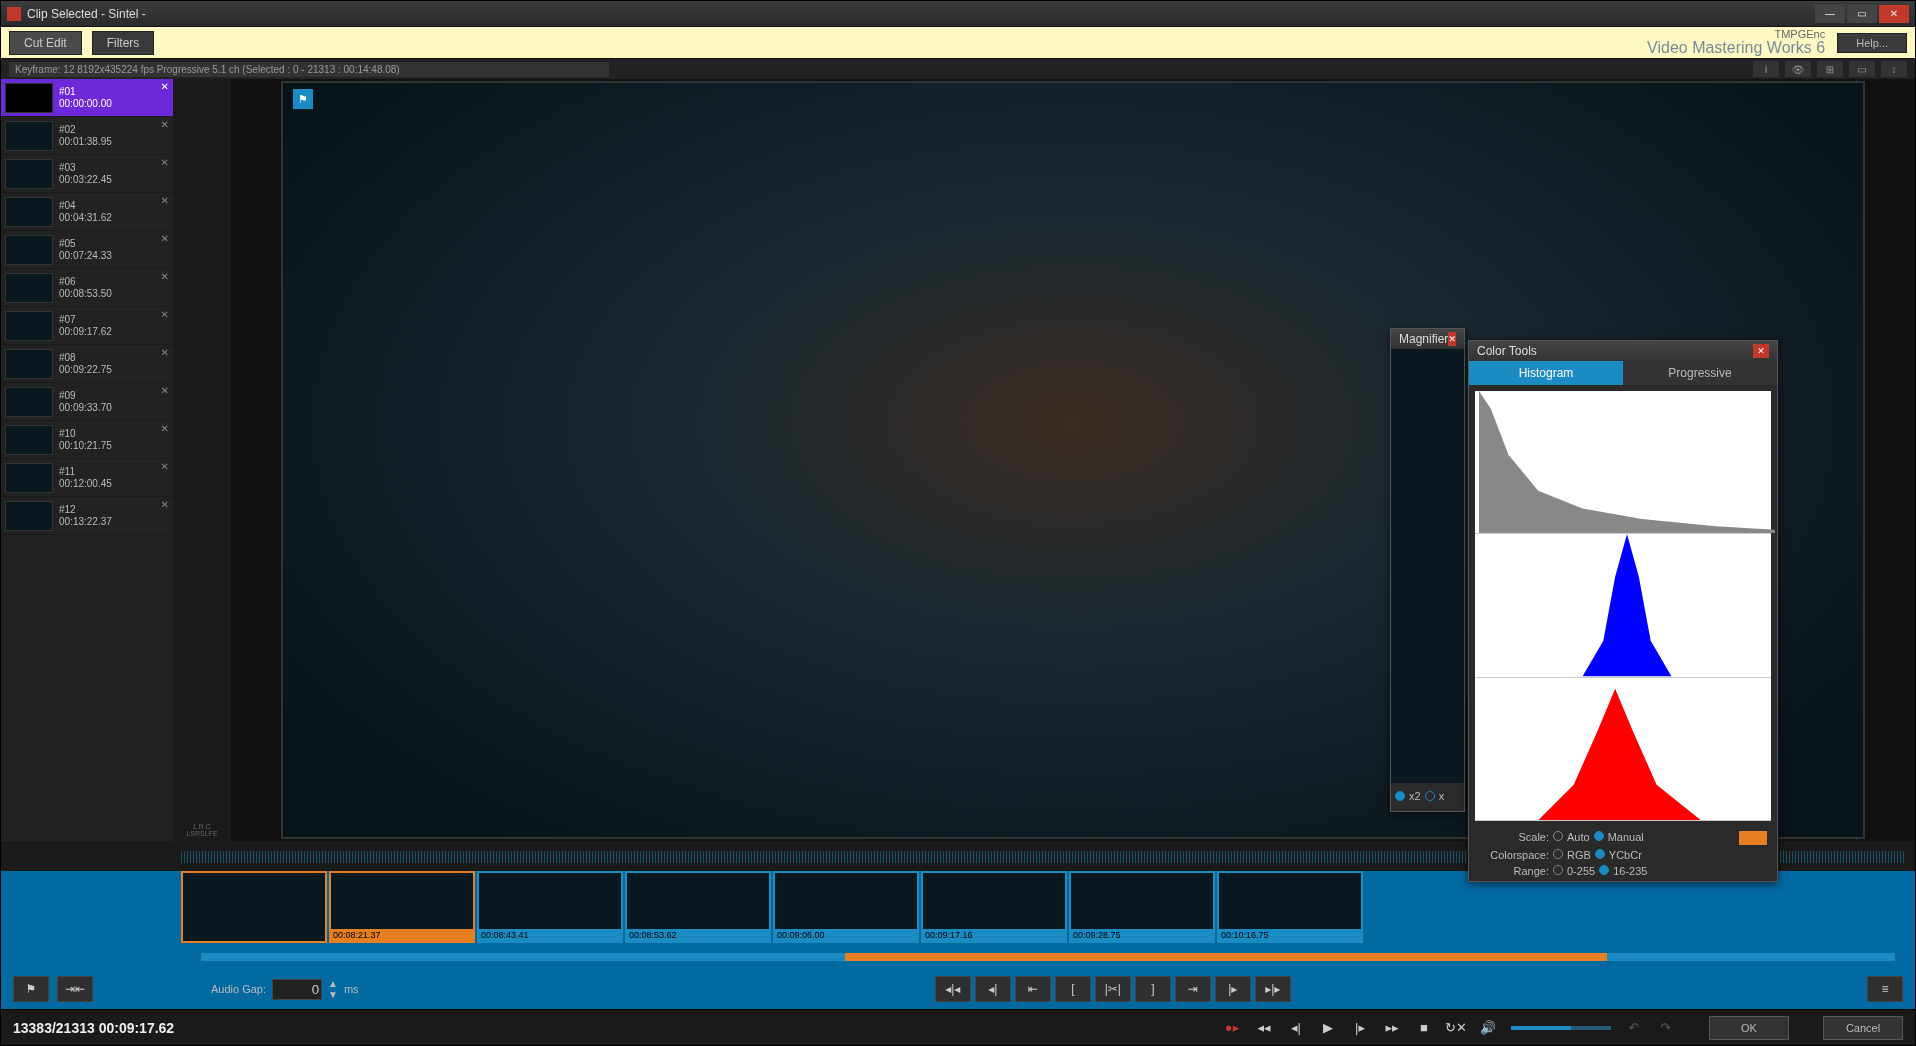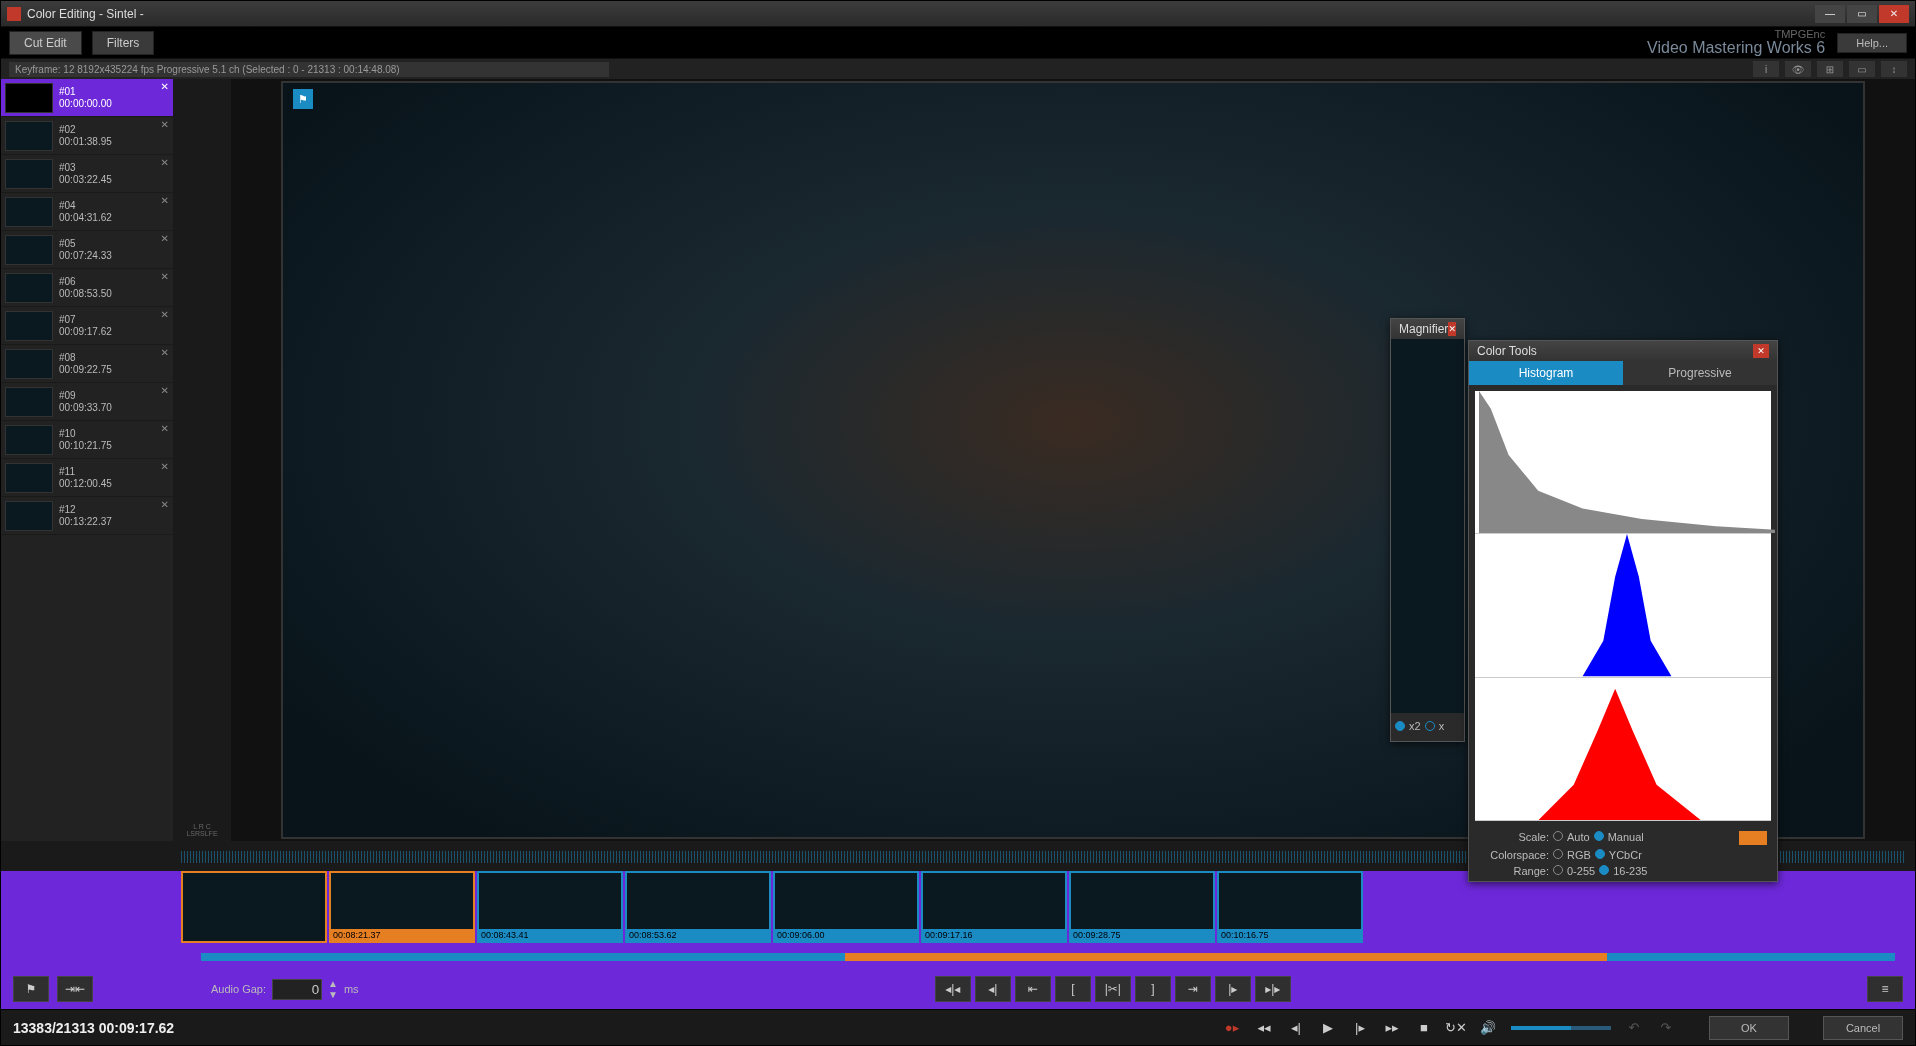--- a/index.html
+++ b/index.html
@@ -4,21 +4,21 @@
 <style>
 * { margin: 0; padding: 0; box-sizing: border-box; font-family: "Segoe UI", Tahoma, sans-serif; }
 body { background: #1a1a1a; color: #bbb; font-size: 11px; overflow: hidden; user-select: none; }
 .window { width: 1916px; height: 1046px; display: flex; flex-direction: column; border: 1px solid #000; }
 .titlebar { height: 26px; background: linear-gradient(#3c3c3c,#2a2a2a); display: flex; align-items: center; padding: 0 6px; border-bottom: 1px solid #111; }
 .titlebar .icon { width: 14px; height: 14px; background: #c0392b; margin-right: 6px; }
 .titlebar .title { color: #ddd; font-size: 12px; flex: 1; }
 .winbtns { display: flex; gap: 2px; }
 .winbtns div { width: 30px; height: 18px; background: #444; display: flex; align-items: center; justify-content: center; font-size: 10px; color: #eee; }
 .winbtns .close { background: #c0392b; }
-.toolbar { height: 32px; background: #000000; display: flex; align-items: center; padding: 0 8px; border-bottom: 1px solid #111; }
+.toolbar { height: 32px; background: #fef9c3; display: flex; align-items: center; padding: 0 8px; border-bottom: 1px solid #111; }
 .toolbar .btn { background: #3a3a3a; color: #ccc; padding: 4px 14px; margin-right: 10px; font-size: 12px; border: 1px solid #222; }
 .toolbar .btn.active { background: #4a4a4a; }
 .toolbar .spacer { flex: 1; }
 .brand { color: #666; font-size: 11px; text-align: right; margin-right: 12px; line-height: 1; }
 .brand .big { font-size: 16px; color: #7a8a9a; }
 .helpbtn { background: #3a3a3a; padding: 3px 18px; border: 1px solid #222; }
 .infobar { height: 20px; background: #222; display: flex; align-items: center; padding: 0 8px; font-size: 10px; color: #999; }
 .infobar .kf { background: #333; padding: 2px 6px; flex: 1; max-width: 600px; }
 .infobar .rbtns { margin-left: auto; display: flex; gap: 6px; }
 .infobar .rbtns div { width: 26px; height: 16px; background: #333; display:flex;align-items:center;justify-content:center; font-size:10px; }
@@ -33,21 +33,21 @@
 .clip .tc { font-size: 10px; color: inherit; }
 .clip .x { position: absolute; top: 2px; right: 4px; font-size: 10px; color: #888; }
 .clip.active .x { color: #fff; }
 .meters { width: 58px; background: #1a1a1a; display:flex; flex-direction:column; padding: 4px; }
 .meters .bars { flex:1; display:flex; gap:2px; align-items:flex-end; }
 .meters .bar { flex:1; background: linear-gradient(to top, #1b6b8b 0%, #1b6b8b 60%, #2a2a2a 60%); }
 .meters .lbl { font-size:7px; text-align:center; color:#666; }
 .preview { flex: 1; background: #111; position: relative; }
 .preview .viewport { position:absolute; top:2px; left:50px; right:50px; bottom:2px; background: radial-gradient(ellipse 60% 70% at 50% 45%, #3a2b22 0%, #1a2830 40%, #08141a 100%); border: 2px solid #333; }
 .preview .flag { position:absolute; top:6px; left:10px; width:20px; height:20px; background:#1b8bc4; display:flex;align-items:center;justify-content:center;color:#fff; }
-.timeline-area { background:#6d28d9; display:flex; flex-direction:column; }
+.timeline-area { background:#0369a1; display:flex; flex-direction:column; }
 .wave { height: 30px; background: #1a1a1a; position:relative; }
 .wave::after { content:""; position:absolute; top:10px; left:180px; right:10px; height:12px; background: repeating-linear-gradient(90deg, #1b8bc4 0 1px, transparent 1px 3px); opacity:0.5; }
 .tl-thumbs { height: 74px; display:flex; padding-left:180px; gap:2px; align-items:stretch; }
 .tl-thumbs .th { position:relative; height:72px; border:2px solid #1b8bc4; background:#0a1820; flex:0 0 146px; }
 .tl-thumbs .th.orange { border-color:#e67e22; }
 .tl-thumbs .th .tc { position:absolute; bottom:0; left:0; right:0; font-size:9px; background:#1b8bc4; color:#000; padding:1px 2px; }
 .tl-thumbs .th.orange .tc { background:#e67e22; }
 .tl-scrub { height:24px; padding-left:180px; display:flex; align-items:center; position:relative; }
 .tl-scrub .track { flex:1; height:8px; background:#333; margin:0 20px; position:relative; }
 .tl-scrub .seg1 { position:absolute; left:0; width:38%; height:100%; background:#1b8bc4; }
@@ -64,21 +64,21 @@
 .controls2 .pos { font-size:14px; color:#eee; font-weight:bold; }
 .controls2 .transport { margin-left:auto; display:flex; align-items:center; gap:14px; }
 .controls2 .ticon { width:18px; height:18px; color:#ccc; display:flex;align-items:center;justify-content:center; font-size:13px; }
 .controls2 .vol { width:100px; height:4px; background:#2a5a7a; position:relative; }
 .controls2 .vol::after{content:"";position:absolute;left:0;width:60%;height:100%;background:#1b8bc4;}
 .controls2 .ok,.controls2 .cancel { width:80px; height:24px; background:#333; border:1px solid #555; display:flex;align-items:center;justify-content:center; margin-left:20px; }
 
 .panel { position:absolute; background:#2a2a2a; border:1px solid #555; box-shadow:0 2px 8px rgba(0,0,0,.6); }
 .panel-title { background: linear-gradient(#444,#333); padding:3px 8px; display:flex; align-items:center; color:#ddd; font-size:12px; }
 .panel-title .x { margin-left:auto; width:16px; height:14px; background:#c0392b; color:#fff; display:flex;align-items:center;justify-content:center; font-size:9px; }
-#magnifier { top:318px; left:1390px; width:75px; height:424px; }
+#magnifier { top:328px; left:1390px; width:75px; height:484px; }
 #magnifier .content { height: calc(100% - 48px); background:#0a1820; }
 #magnifier .foot { height:26px; display:flex; align-items:center; gap:4px; padding:0 4px; }
 #magnifier .foot .r { width:10px;height:10px;border:1px solid #1b8bc4; border-radius:50%; }
 #magnifier .foot .r.on { background:#1b8bc4; }
 #colortools { top:340px; left:1468px; width:310px; }
 #colortools .tabs { display:flex; background:#222; }
 #colortools .tab { flex:1; text-align:center; padding:5px; background:#333; font-size:12px; }
 #colortools .tab.active { background:#1b8bc4; color:#fff; }
 #colortools .histo { background:#fff; margin:6px; height:430px; display:flex; flex-direction:column; }
 #colortools .histo .h { flex:1; position:relative; border-bottom:1px solid #ccc; }
@@ -89,21 +89,21 @@
 #colortools .radio { width:10px;height:10px;border:1px solid #888;border-radius:50%; display:inline-block; }
 #colortools .radio.on { background:#1b8bc4; border-color:#1b8bc4; }
 #colortools .swatch { width:28px;height:14px;background:#e67e22;margin-left:auto; }
 </style>
 </head>
 <body>
 
 <div class="window">
   <div class="titlebar">
     <div class="icon"></div>
-    <div class="title">Color Editing - Sintel -</div>
+    <div class="title">Clip Selected - Sintel -</div>
     <div class="winbtns">
       <div>—</div>
       <div>▭</div>
       <div class="close">✕</div>
     </div>
   </div>
 
   <div class="toolbar">
     <div class="btn active">Cut Edit</div>
     <div class="btn">Filters</div>

